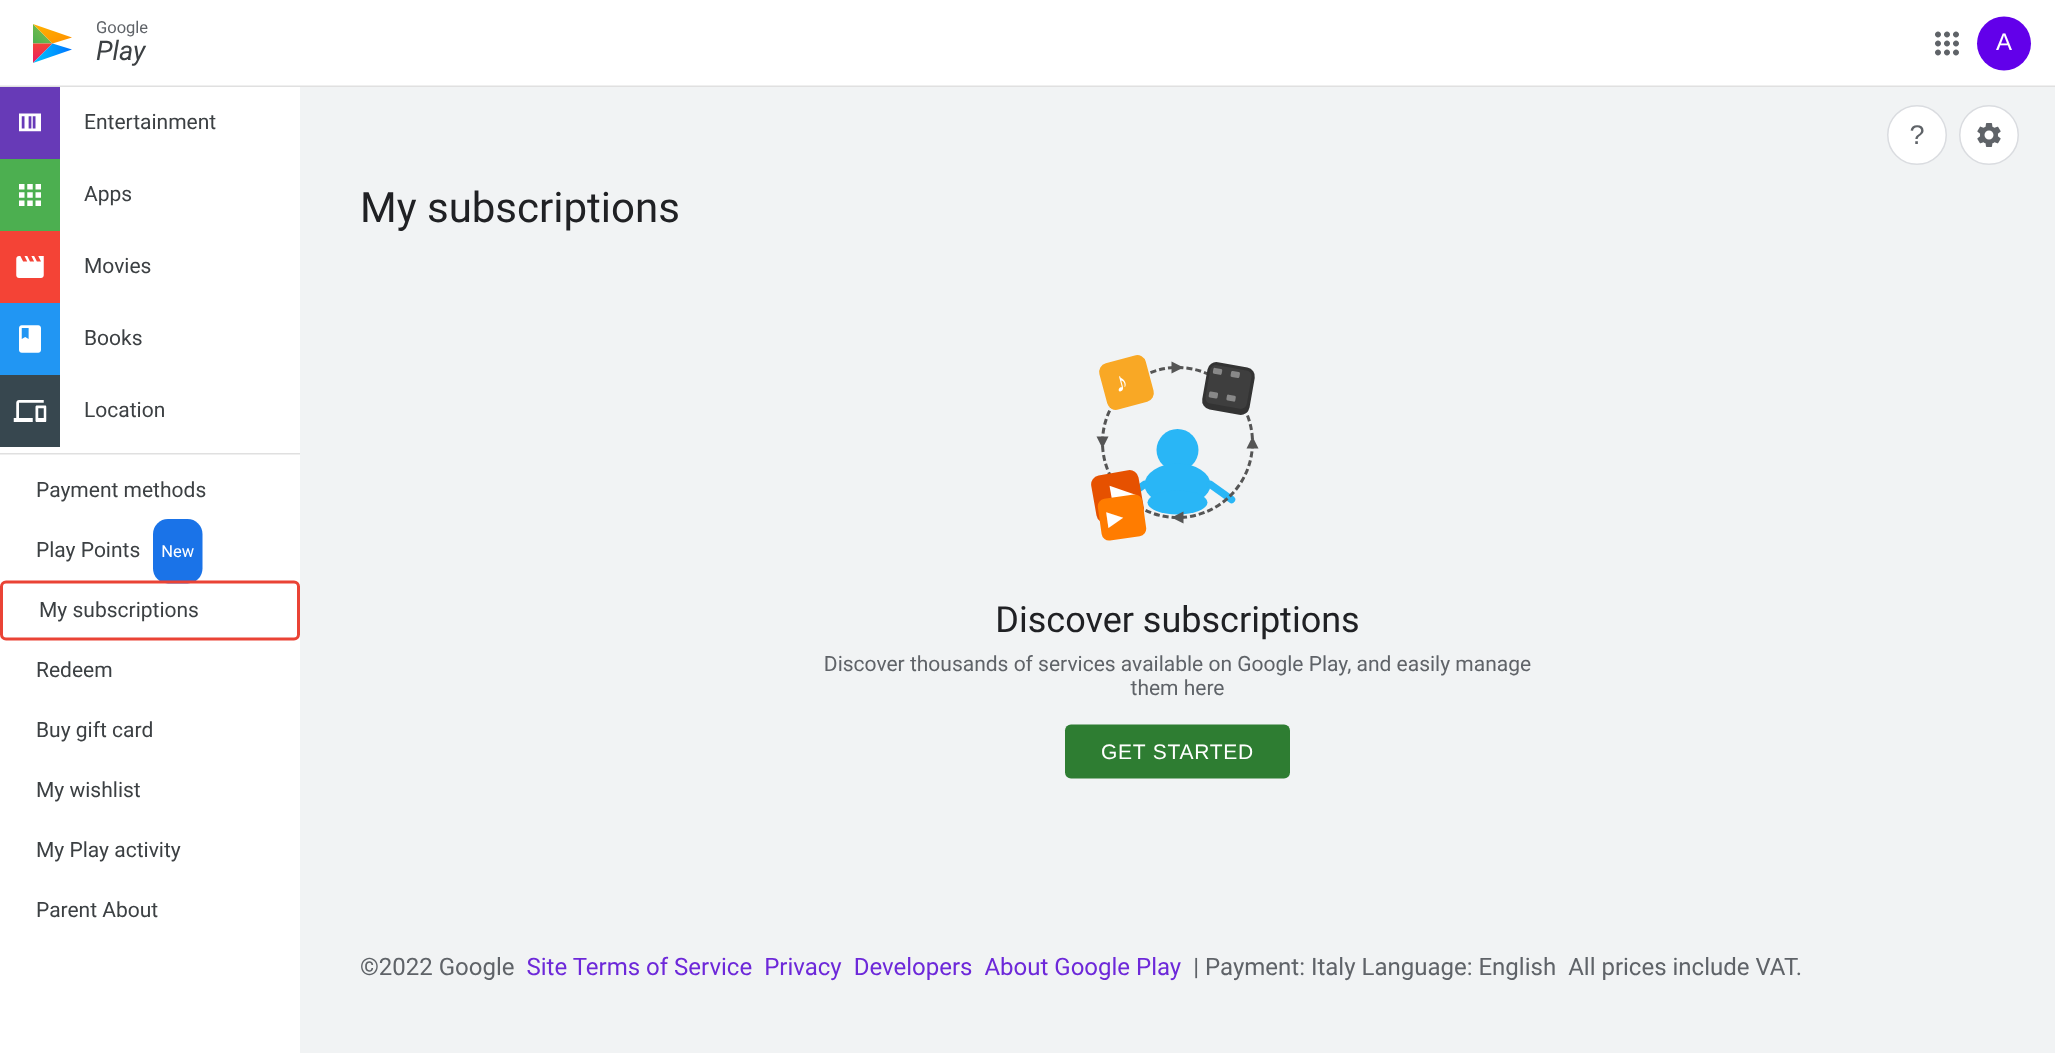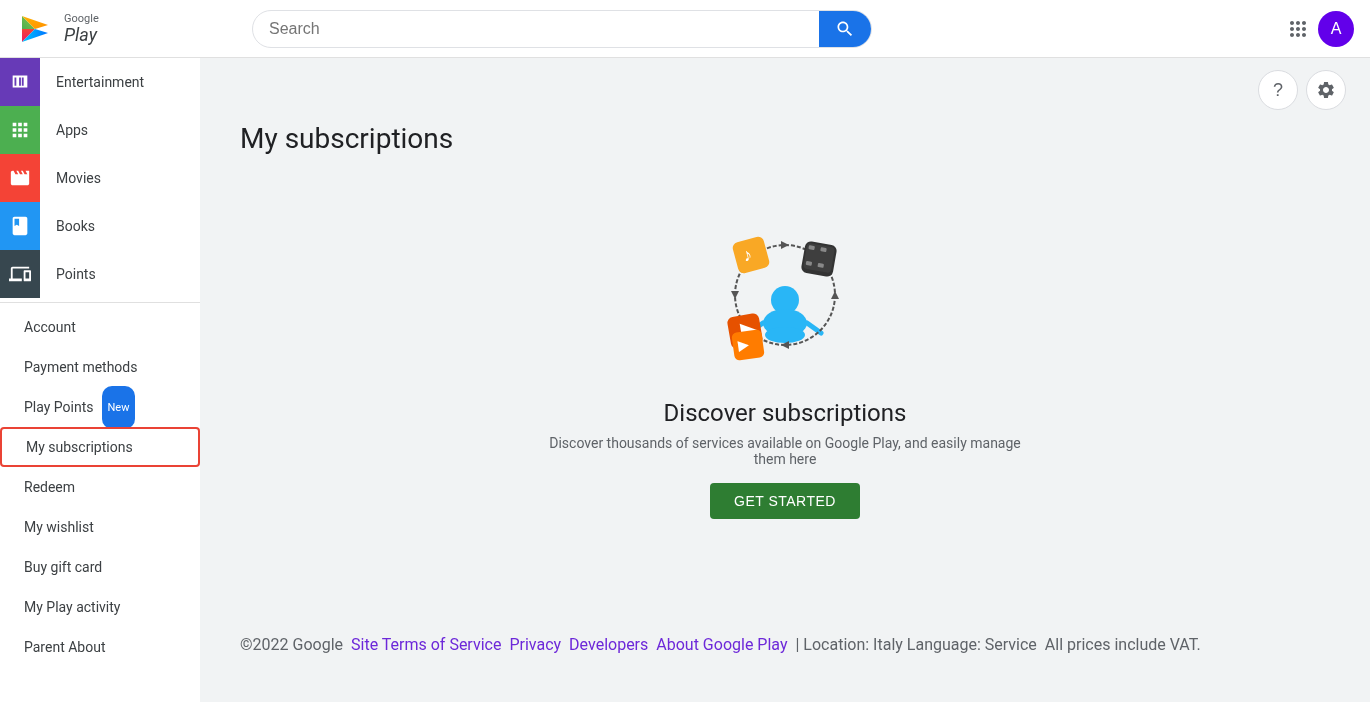--- a/index.html
+++ b/index.html
@@ -316,28 +316,20 @@
       <path d="M6 33 L6 20 L19 20 Z" fill="url(#g4)"></path>
       <path d="M19 20 L6 7 L32 16 Z" fill="url(#g2)"></path>
       <path d="M19 20 L6 33 L32 24 Z" fill="url(#g1)"></path>
     </svg>
     <div class="logo-text">
       <span class="logo-google">Google</span>
       <span class="logo-play">Play</span>
     </div>
   </a>
 
-  <div class="search-bar">
-    <input class="search-input" type="text" placeholder="Search" style="">
-    <button class="search-btn">
-      <svg width="20" height="20" viewBox="0 0 24 24">
-        <path d="M15.5 14h-.79l-.28-.27C15.41 12.59 16 11.11 16 9.5 16 5.91 13.09 3 9.5 3S3 5.91 3 9.5 5.91 16 9.5 16c1.61 0 3.09-.59 4.23-1.57l.27.28v.79l5 4.99L20.49 19l-4.99-5zm-6 0C7.01 14 5 11.99 5 9.5S7.01 5 9.5 5 14 7.01 14 9.5 11.99 14 9.5 14z"></path>
-      </svg>
-    </button>
-  </div>
 
   <div class="header-right">
     <button class="grid-icon-btn">
       <svg width="24" height="24" viewBox="0 0 24 24" fill="#5f6368">
         <path d="M6 8c1.1 0 2-.9 2-2s-.9-2-2-2-2 .9-2 2 .9 2 2 2zm6 0c1.1 0 2-.9 2-2s-.9-2-2-2-2 .9-2 2 .9 2 2 2zm6 0c1.1 0 2-.9 2-2s-.9-2-2-2-2 .9-2 2 .9 2 2 2zM6 14c1.1 0 2-.9 2-2s-.9-2-2-2-2 .9-2 2 .9 2 2 2zm6 0c1.1 0 2-.9 2-2s-.9-2-2-2-2 .9-2 2 .9 2 2 2zm6 0c1.1 0 2-.9 2-2s-.9-2-2-2-2 .9-2 2 .9 2 2 2zM6 20c1.1 0 2-.9 2-2s-.9-2-2-2-2 .9-2 2 .9 2 2 2zm6 0c1.1 0 2-.9 2-2s-.9-2-2-2-2 .9-2 2 .9 2 2 2zm6 0c1.1 0 2-.9 2-2s-.9-2-2-2-2 .9-2 2 .9 2 2 2z"></path>
       </svg>
     </button>
     <button class="avatar-btn">
       <div class="avatar-circle">A</div>
     </button>
@@ -383,46 +375,43 @@
       </div>
       <span class="nav-label">Books</span>
     </a>
 
     <a class="sidebar-nav-item nav-devices" href="#">
       <div class="nav-icon">
         <svg width="22" height="22" viewBox="0 0 24 24" fill="white">
           <path d="M4 6h18V4H4c-1.1 0-2 .9-2 2v11H0v3h14v-3H4V6zm19 2h-6c-.55 0-1 .45-1 1v10c0 .55.45 1 1 1h6c.55 0 1-.45 1-1V9c0-.55-.45-1-1-1zm-1 9h-4v-7h4v7z"></path>
         </svg>
       </div>
-      <span class="nav-label">Points</span>
+      <span class="nav-label">Location</span>
     </a>
 
     <div class="sidebar-divider"></div>
 
-    <a class="sidebar-text-item" href="#">
-      <span>Account</span>
-    </a>
     <a class="sidebar-text-item" href="#">
       <span>Payment methods</span>
     </a>
     <a class="sidebar-text-item" href="#">
       <span>Play Points</span>
       <span class="new-badge">New</span>
     </a>
     <a class="sidebar-text-item active" href="#">
       <span>My subscriptions</span>
     </a>
     <a class="sidebar-text-item" href="#">
       <span>Redeem</span>
     </a>
     <a class="sidebar-text-item" href="#">
+      <span>Buy gift card</span>
+    </a>
+    <a class="sidebar-text-item" href="#">
       <span>My wishlist</span>
-    </a>
-    <a class="sidebar-text-item" href="#">
-      <span>Buy gift card</span>
     </a>
     <a class="sidebar-text-item" href="#">
       <span>My Play activity</span>
     </a>
     <a class="sidebar-text-item" href="#">
       <span>Parent About</span>
     </a>
   </nav>
 
   <main class="main-content">
@@ -487,17 +476,17 @@
         <button class="get-started-btn">GET STARTED</button>
       </div>
     </div>
 
     <footer class="footer" style="position:relative;left:0;margin-top:40px;">
       <span>©2022 Google</span>
       <a href="#">Site Terms of Service</a>
       <a href="#">Privacy</a>
       <a href="#">Developers</a>
       <a href="#">About Google Play</a>
-      <span>| Location: Italy  Language: Service</span>
+      <span>| Payment: Italy  Language: English</span>
       <span>All prices include VAT.</span>
     </footer>
   </main>
 </div>
 
 </body></html>

